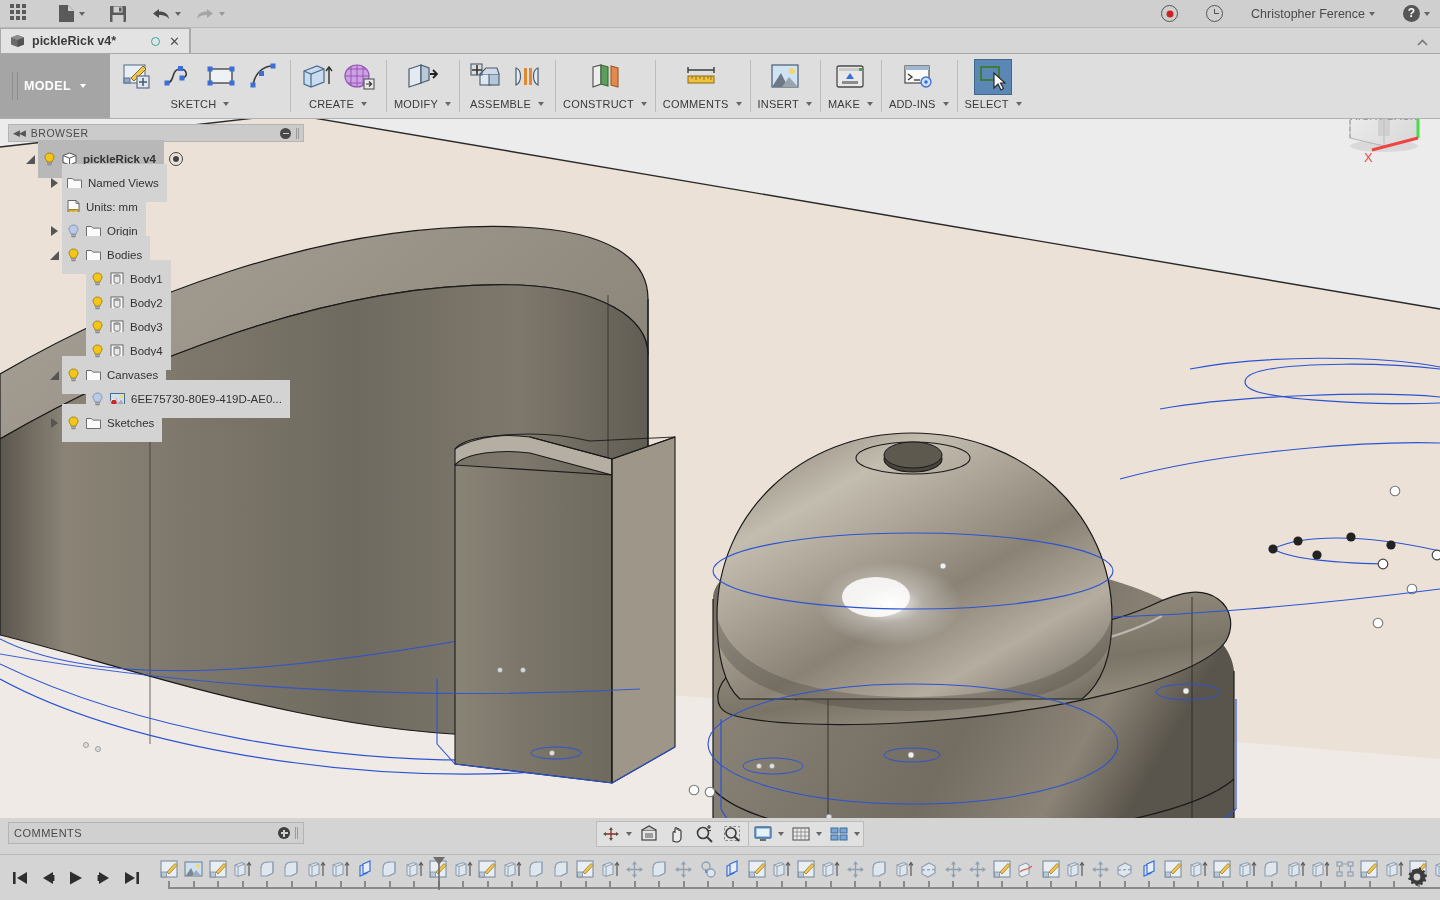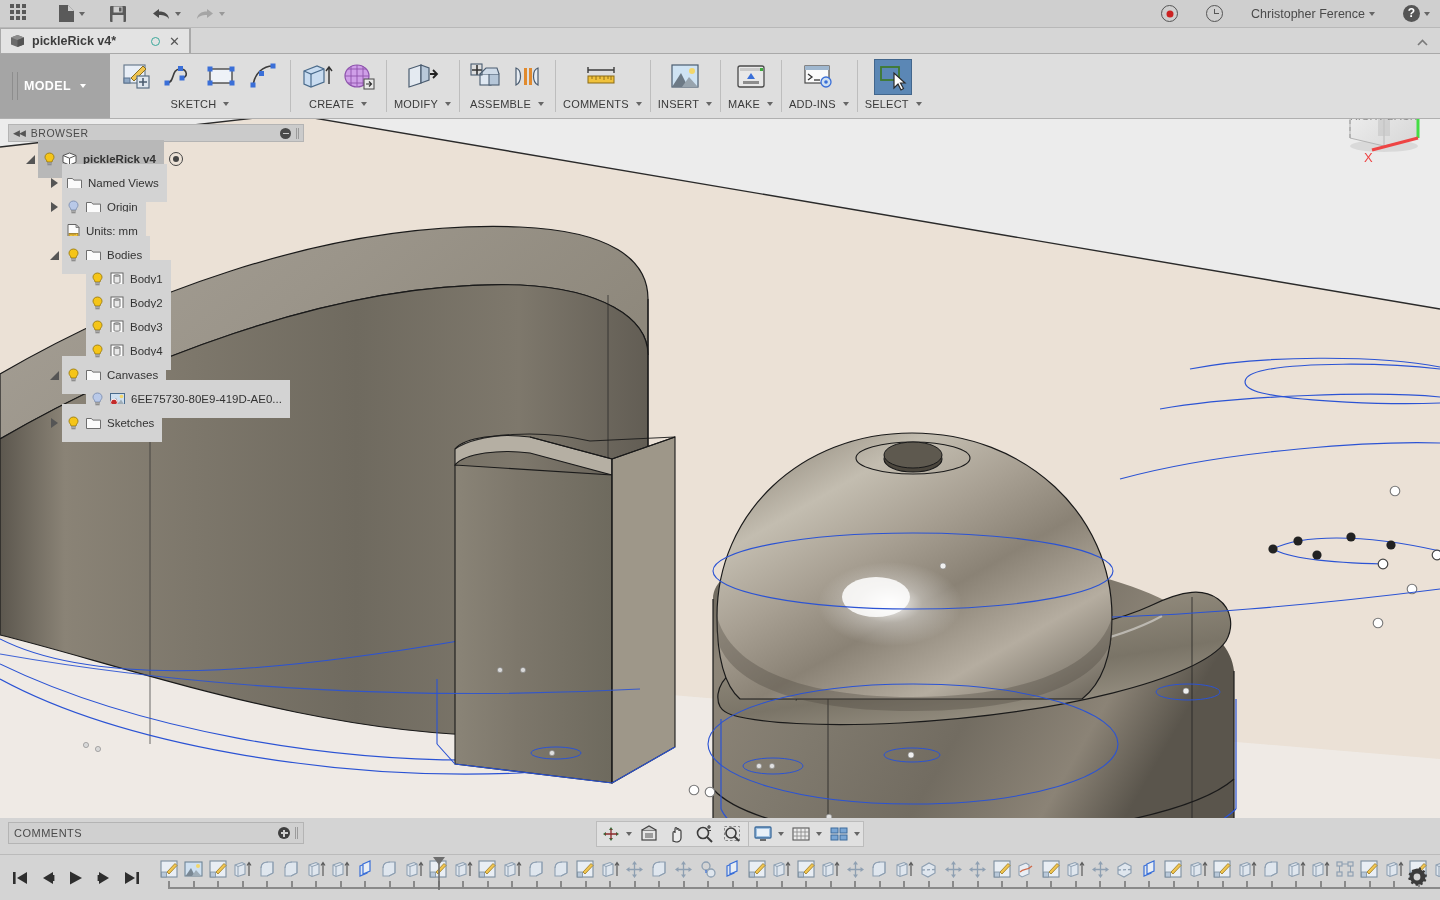--- a/index.html
+++ b/index.html
@@ -587,20 +587,35 @@
             <rect x="17" y="6" width="3" height="17" fill="#e08a2e"></rect>
           </svg>
         </div>
       </div>
       <div class="rlabel">
         <span>ASSEMBLE</span>
           <span class="caret"></span>
       </div>
     </div>
 
+    <div class="rgroup">
+      <div class="ricons">
+        <div class="ricon">
+          <svg width="34" height="30" viewBox="0 0 34 30">
+            <path d="M5 5 L13 3 L13 22 L5 25 Z" fill="#ededed" stroke="#4a4a4a" stroke-width="1.1"></path>
+            <path d="M13 3 L20 5 L20 24 L13 22 Z" fill="#5d9e5d" stroke="#3a6b3a" stroke-width="1.1"></path>
+            <path d="M23 4 L30 6 L30 25 L23 23 Z" fill="#e08a4e" stroke="#9c5a28" stroke-width="1.1"></path>
+          </svg>
+        </div>
+      </div>
+      <div class="rlabel">
+        <span>CONSTRUCT</span>
+          <span class="caret"></span>
+      </div>
+    </div>
 
     <div class="rgroup">
       <div class="ricons">
         <div class="ricon">
           <svg width="36" height="30" viewBox="0 0 36 30">
             <path d="M4 8 h26 M4 5 v6 M30 5 v6" stroke="#3c3c3c" stroke-width="1.4" fill="none"></path>
             <rect x="4" y="14" width="26" height="7" fill="#f0c23c" stroke="#8a6a14" stroke-width="1"></rect>
             <path d="M8 14 v3 M12 14 v4 M16 14 v3 M20 14 v4 M24 14 v3 M27 14 v4" stroke="#8a6a14" stroke-width="0.9"></path>
           </svg>
         </div>
@@ -717,49 +732,49 @@
           <span class="tpill">
             <span style="display: inline-flex;">
               <svg width="15" height="12" viewBox="0 0 15 12">
                 <path d="M0.5 1.5 h5 l1.3 1.6 h7.7 v8.4 h-14 Z" fill="#fbfbfb" stroke="#6e6e6e" stroke-width="1"></path>
               </svg>
             </span>
             <span class="tlabel">Named Views</span>
           </span>
         </div>
         <div class="trow" style="padding-left: 38px;">
+          <span class="twist"></span>
+          <span class="tpill">
+            <span style="display: inline-flex;">
+              <svg width="13" height="14" viewBox="0 0 13 14">
+                <path d="M1 0.5 h8 l3 3 v10 h-11 Z" fill="#fcfcfc" stroke="#666" stroke-width="1"></path>
+                <path d="M9 0.5 l3 3 h-3 Z" fill="#ddd" stroke="#666" stroke-width="0.8"></path>
+                <rect x="2" y="9.5" width="9" height="3" fill="#f0c23c" stroke="#8a6a14" stroke-width="0.7"></rect>
+                <path d="M4 9.5 v1.5 M6 9.5 v2 M8 9.5 v1.5" stroke="#8a6a14" stroke-width="0.7"></path>
+              </svg>
+            </span>
+            <span class="tlabel">Units: mm</span>
+          </span>
+        </div>
+        <div class="trow" style="padding-left: 38px;">
           <span class="twist">
             <span class="tri-closed"></span>
           </span>
           <span class="tpill">
             <span class="bulb"><svg width="13" height="14" viewBox="0 0 13 14">
                 <path d="M6.5 1 C9.3 1 11 3 11 5.2 C11 7.2 9 8.2 9 10 H4 C4 8.2 2 7.2 2 5.2 C2 3 3.7 1 6.5 1 Z" fill="#b9c9e8" stroke="#7d8fb0" stroke-width="0.9"></path>
                 <rect x="4" y="10.3" width="5" height="1.3" fill="#8d8d8d"></rect>
                 <rect x="4.4" y="12" width="4.2" height="1.3" fill="#8d8d8d"></rect>
               </svg></span>
             <span style="display: inline-flex;">
               <svg width="15" height="12" viewBox="0 0 15 12">
                 <path d="M0.5 1.5 h5 l1.3 1.6 h7.7 v8.4 h-14 Z" fill="#fbfbfb" stroke="#6e6e6e" stroke-width="1"></path>
               </svg>
             </span>
             <span class="tlabel">Origin</span>
-          </span>
-        </div>
-        <div class="trow" style="padding-left: 38px;">
-          <span class="twist"></span>
-          <span class="tpill">
-            <span style="display: inline-flex;">
-              <svg width="13" height="14" viewBox="0 0 13 14">
-                <path d="M1 0.5 h8 l3 3 v10 h-11 Z" fill="#fcfcfc" stroke="#666" stroke-width="1"></path>
-                <path d="M9 0.5 l3 3 h-3 Z" fill="#ddd" stroke="#666" stroke-width="0.8"></path>
-                <rect x="2" y="9.5" width="9" height="3" fill="#f0c23c" stroke="#8a6a14" stroke-width="0.7"></rect>
-                <path d="M4 9.5 v1.5 M6 9.5 v2 M8 9.5 v1.5" stroke="#8a6a14" stroke-width="0.7"></path>
-              </svg>
-            </span>
-            <span class="tlabel">Units: mm</span>
           </span>
         </div>
         <div class="trow" style="padding-left: 38px;">
           <span class="twist">
             <span class="tri-open"></span>
           </span>
           <span class="tpill">
             <span class="bulb"><svg width="13" height="14" viewBox="0 0 13 14">
                 <path d="M6.5 1 C9.3 1 11 3 11 5.2 C11 7.2 9 8.2 9 10 H4 C4 8.2 2 7.2 2 5.2 C2 3 3.7 1 6.5 1 Z" fill="#f5c518" stroke="#9a7a10" stroke-width="0.9"></path>
                 <rect x="4" y="10.3" width="5" height="1.3" fill="#8d8d8d"></rect>

